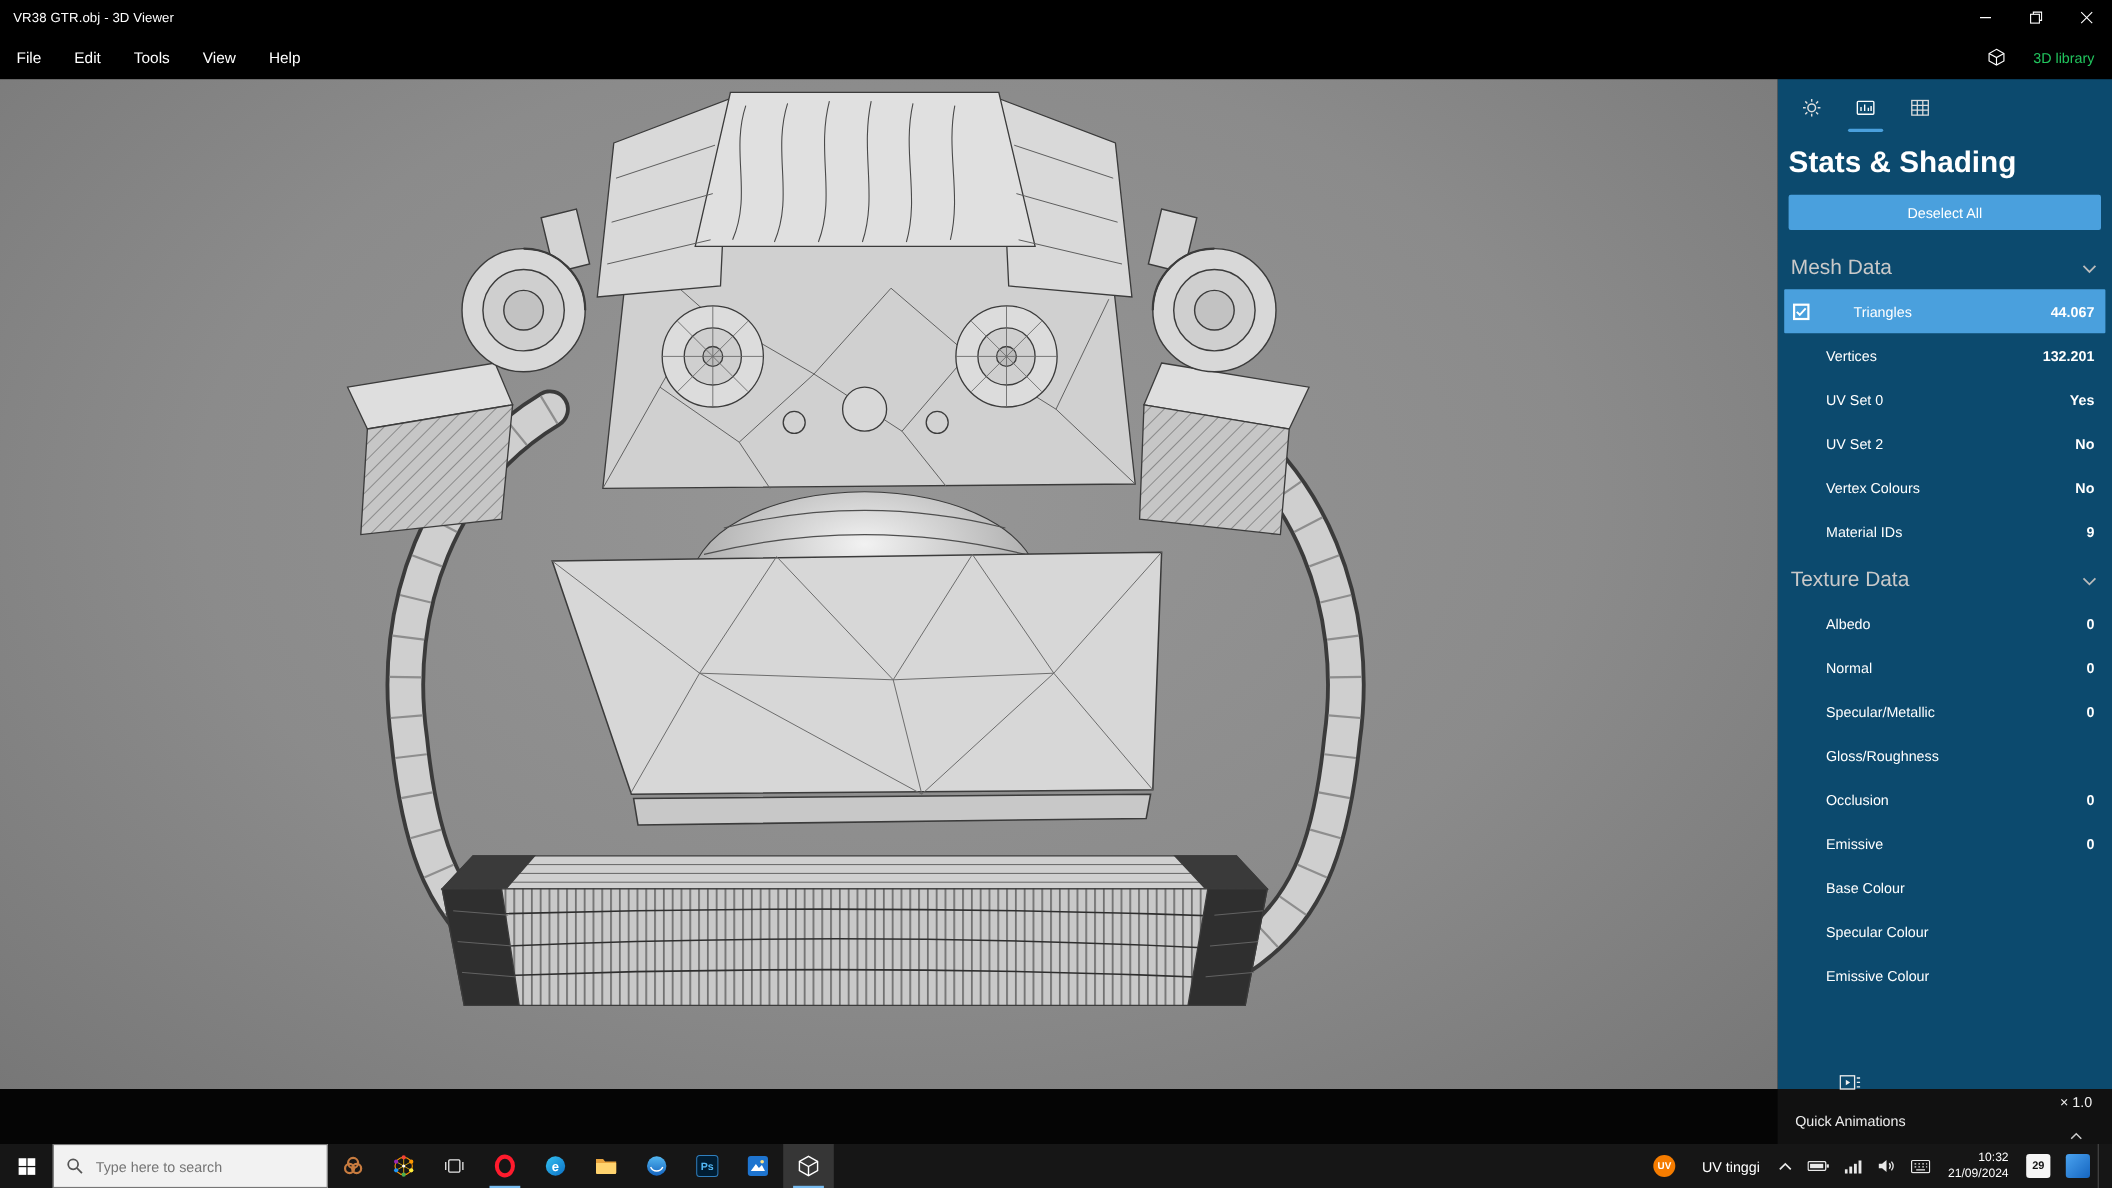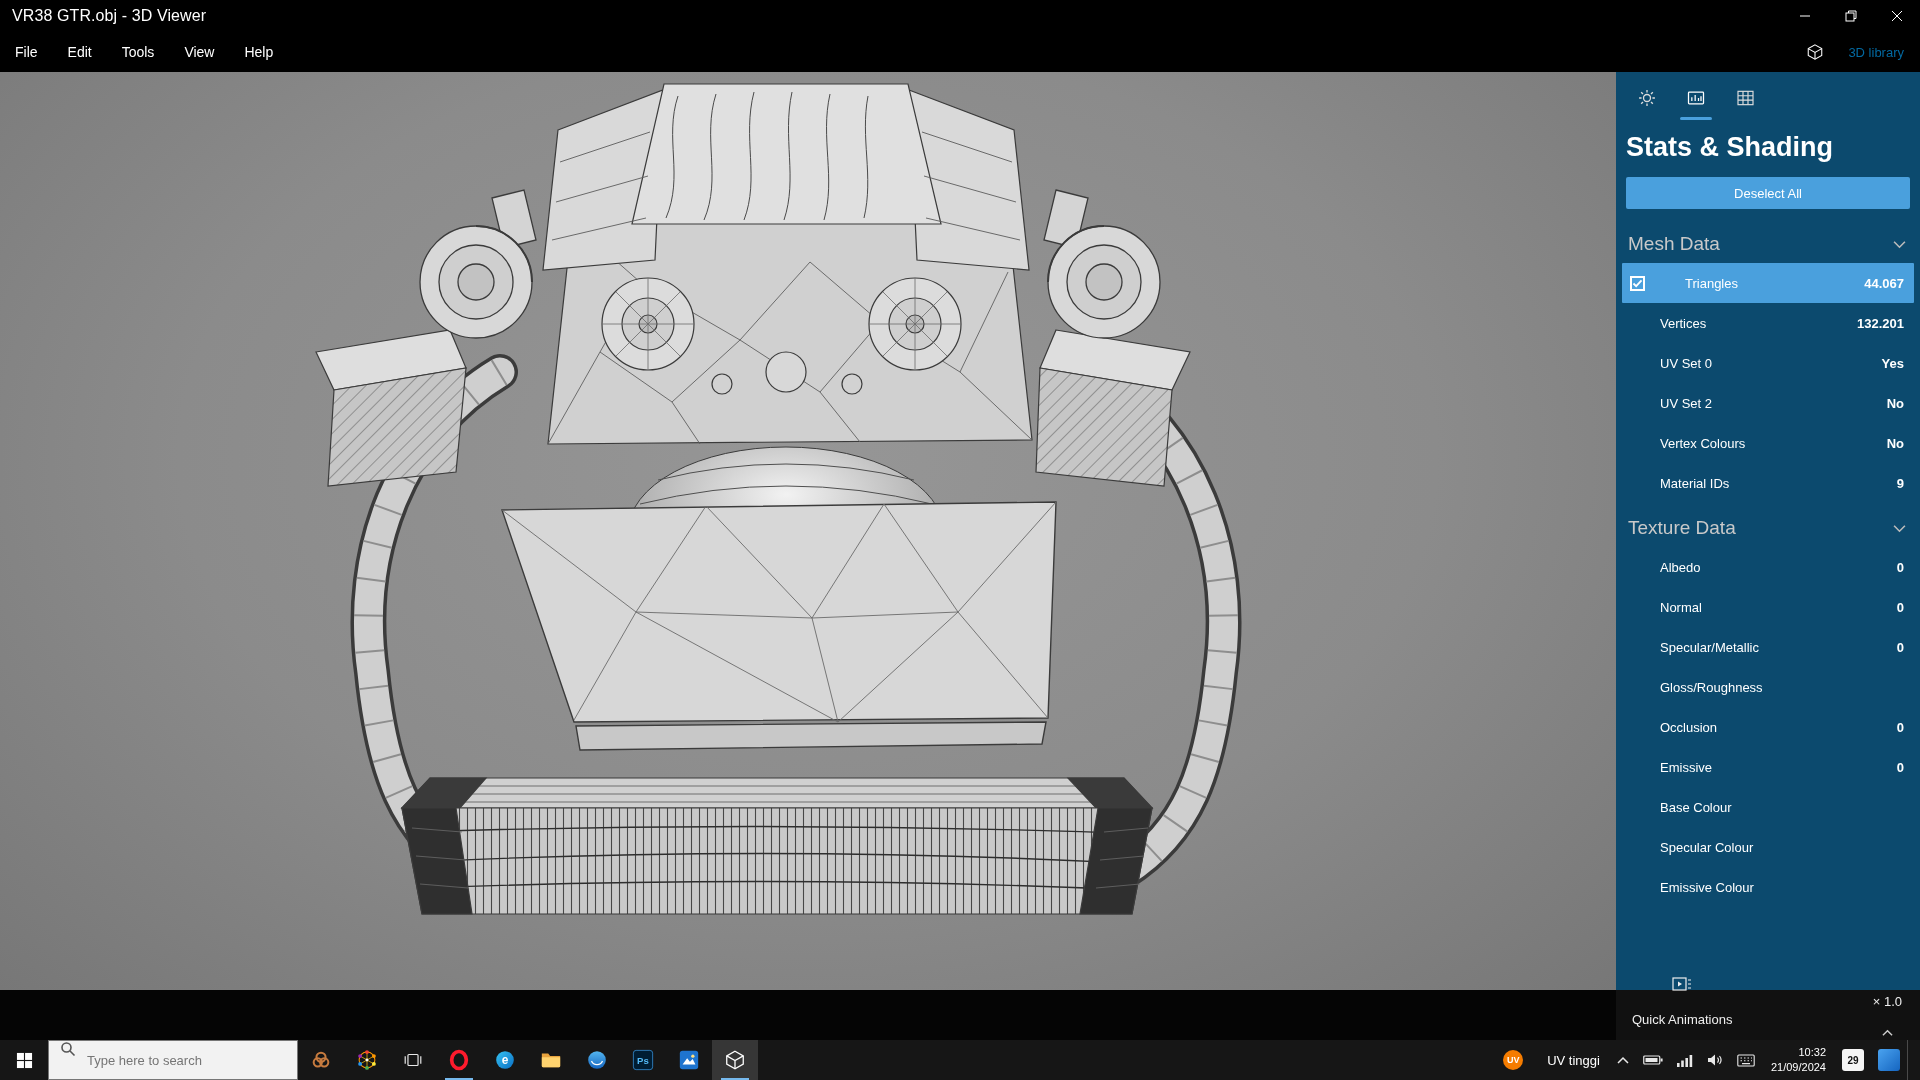--- a/index.html
+++ b/index.html
@@ -3,29 +3,29 @@
 <meta charset="utf-8">
 <style>
   * { box-sizing: border-box; }
   html,body { margin:0; padding:0; background:#000; }
   body { width:1920px; height:1080px; font-family:"Liberation Sans", sans-serif; overflow:hidden; }
   button { font-family:inherit; cursor:default; }
 
   .screen { width:1920px; height:1080px; display:flex; flex-direction:column; background:#000; }
 
   
-  .titlebar { height:32px; flex:none; display:flex; align-items:center; background:#000; color:#fff; font-size:16px; }
+  .titlebar { height:32px; flex:none; display:flex; align-items:center; background:#000; color:#fff; font-size:12px; }
   .titlebar .title { padding-left:12px; letter-spacing:.1px; }
   .win-controls { margin-left:auto; display:flex; height:100%; }
   .wc { width:46px; height:100%; display:flex; align-items:center; justify-content:center; background:transparent; border:none; color:#fff; }
 
   
   .menubar { height:40px; flex:none; display:flex; align-items:center; background:#000; color:#fff; }
   .menu-item { padding:0 15px; height:100%; background:none; border:none; color:#fff; font-size:14px; display:flex; align-items:center; }
-  .library-btn { margin-left:auto; display:flex; align-items:center; gap:24px; color:#0369a1; background:none; border:none; font-size:13px; padding:0 16px; height:100%; }
+  .library-btn { margin-left:auto; display:flex; align-items:center; gap:24px; color:#22c55e; background:none; border:none; font-size:13px; padding:0 16px; height:100%; }
 
   
   .app-body { flex:none; height:918px; display:flex; }
   .viewport { width:1616px; height:918px; position:relative;
     background:radial-gradient(ellipse at 50% 42%, #969696 0%, #8b8b8b 55%, #777777 100%); }
   .viewport svg { position:absolute; inset:0; }
 
   
   .sidebar { width:304px; height:918px; background:#0c4a6e; color:#fff; display:flex; flex-direction:column; overflow:hidden; }
   .side-tabs { display:flex; align-items:flex-end; gap:22px; padding:12px 0 0 18px; height:48px; flex:none; }
@@ -42,21 +42,21 @@
   .checkbox { width:15px; height:15px; border:2px solid #fff; margin-right:12px; display:flex; align-items:center; justify-content:center; flex:none; }
 
   
   .bottombar { height:50px; flex:none; background:#050505; display:flex; justify-content:flex-end; align-items:stretch; }
   .anim-bar { width:304px; display:flex; align-items:center; justify-content:space-between; padding:0 12px 0 10px; background:#111; }
   .qa-btn, .speed-btn { display:flex; align-items:center; gap:20px; background:none; border:none; color:#eee; font-size:13px;flex-direction:column; }
 
   
   .taskbar { height:40px; flex:none; background:#161616; display:flex; align-items:stretch; color:#fff; }
   .tb-start { width:48px; display:flex; align-items:center; justify-content:center; background:none; border:none; }
-  .tb-search { width:250px; display:flex; gap:9px; background:#f2f2f2; border:1px solid #767676; color:#5a5a5a; font-size:13px; padding:0 11px; }
+  .tb-search { width:250px; display:flex; align-items:center; gap:9px; background:#f2f2f2; border:1px solid #767676; color:#5a5a5a; font-size:13px; padding:0 11px; }
   .tb-search input { border:none; background:transparent; outline:none; font-size:13px; color:#444; width:185px; font-family:inherit; }
   .tb-icon { width:46px; display:flex; align-items:center; justify-content:center; background:none; border:none; position:relative; }
   .tb-icon.running::after { content:""; position:absolute; bottom:0; left:9px; right:9px; height:2px; background:#76b9ed; }
   .tb-icon.active { background:rgba(255,255,255,.14); }
   .tray { margin-left:auto; display:flex; align-items:stretch; }
   .tray-item { display:flex; align-items:center; justify-content:center; padding:0 7px; background:none; border:none; color:#e8e8e8; }
   .uv-pill { display:flex; align-items:center; gap:24px; padding:0 10px; font-size:13px; color:#fff; background:none; border:none; }
   .uv-circle { width:20px; height:20px; border-radius:50%; background:#f57c00; color:#fff; font-size:9px; font-weight:700; display:flex; align-items:center; justify-content:center; }
   .clock { display:flex; flex-direction:column; align-items:flex-end; justify-content:center; font-size:11px; line-height:1.4; padding:0 9px; color:#fff; background:none; border:none; }
   .badge29 { width:22px; height:22px; background:#f5f5f5; color:#111; font-size:10px; font-weight:700; display:flex; align-items:center; justify-content:center; border-radius:3px; }

